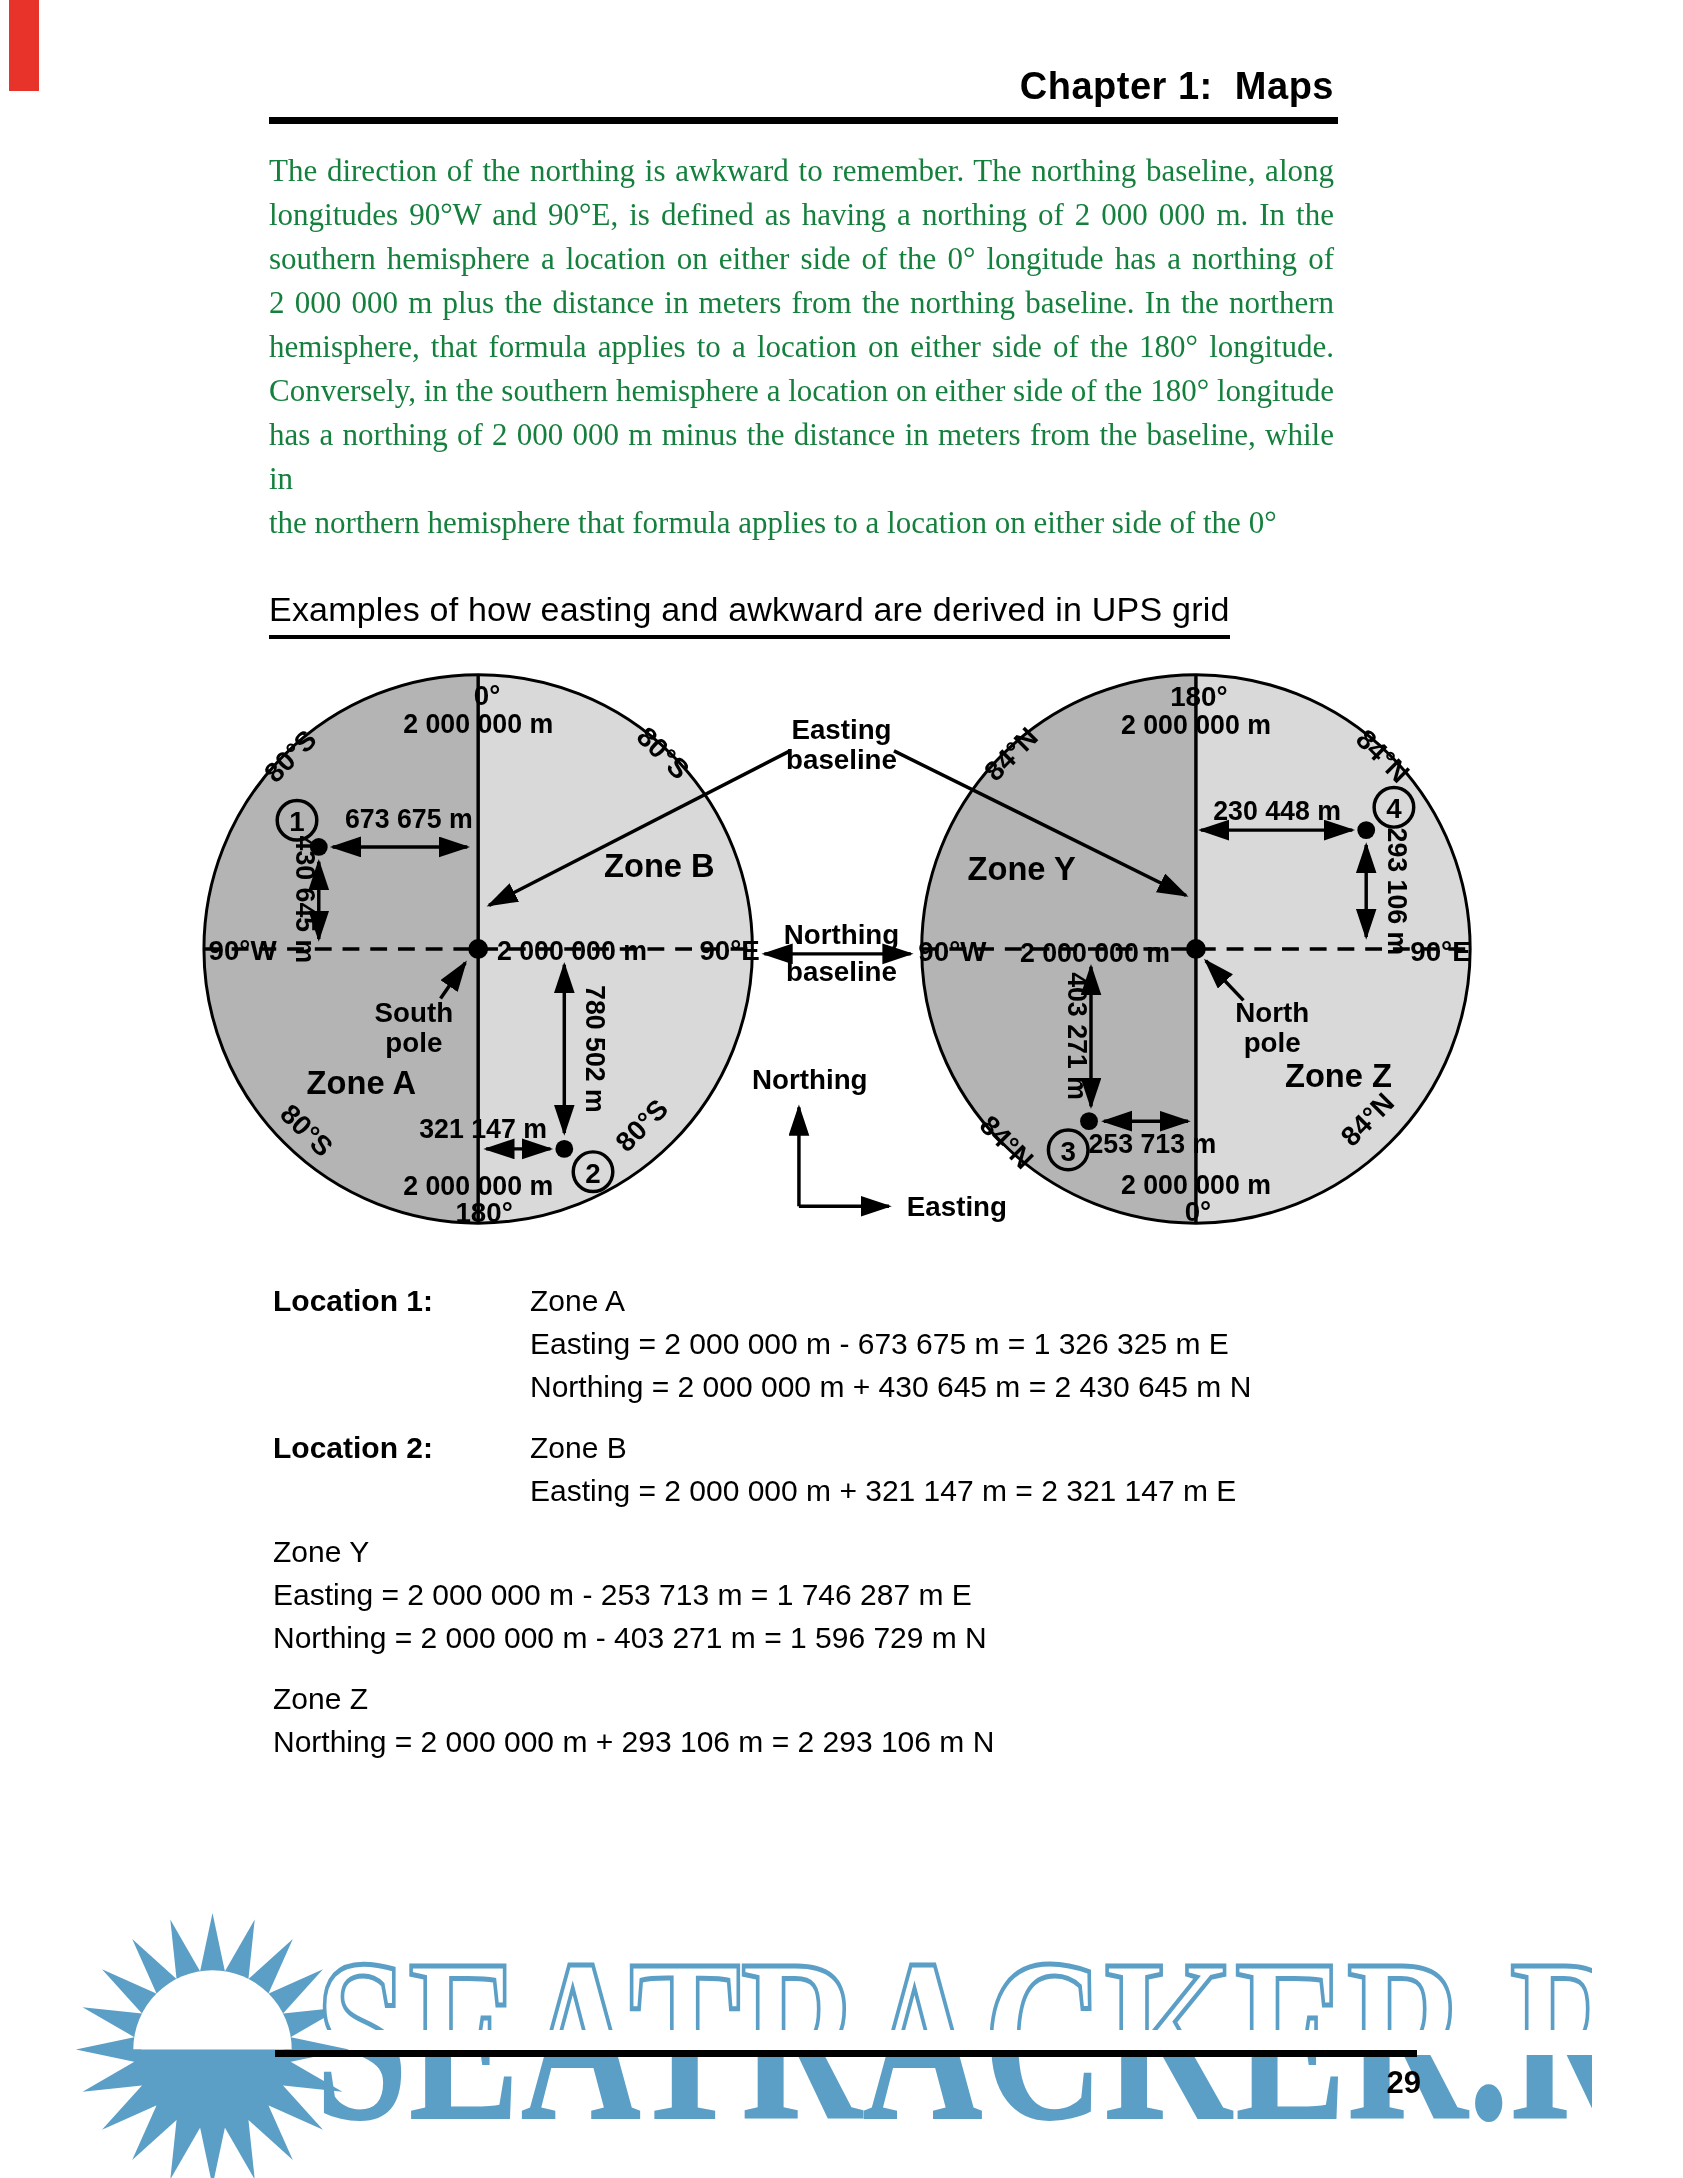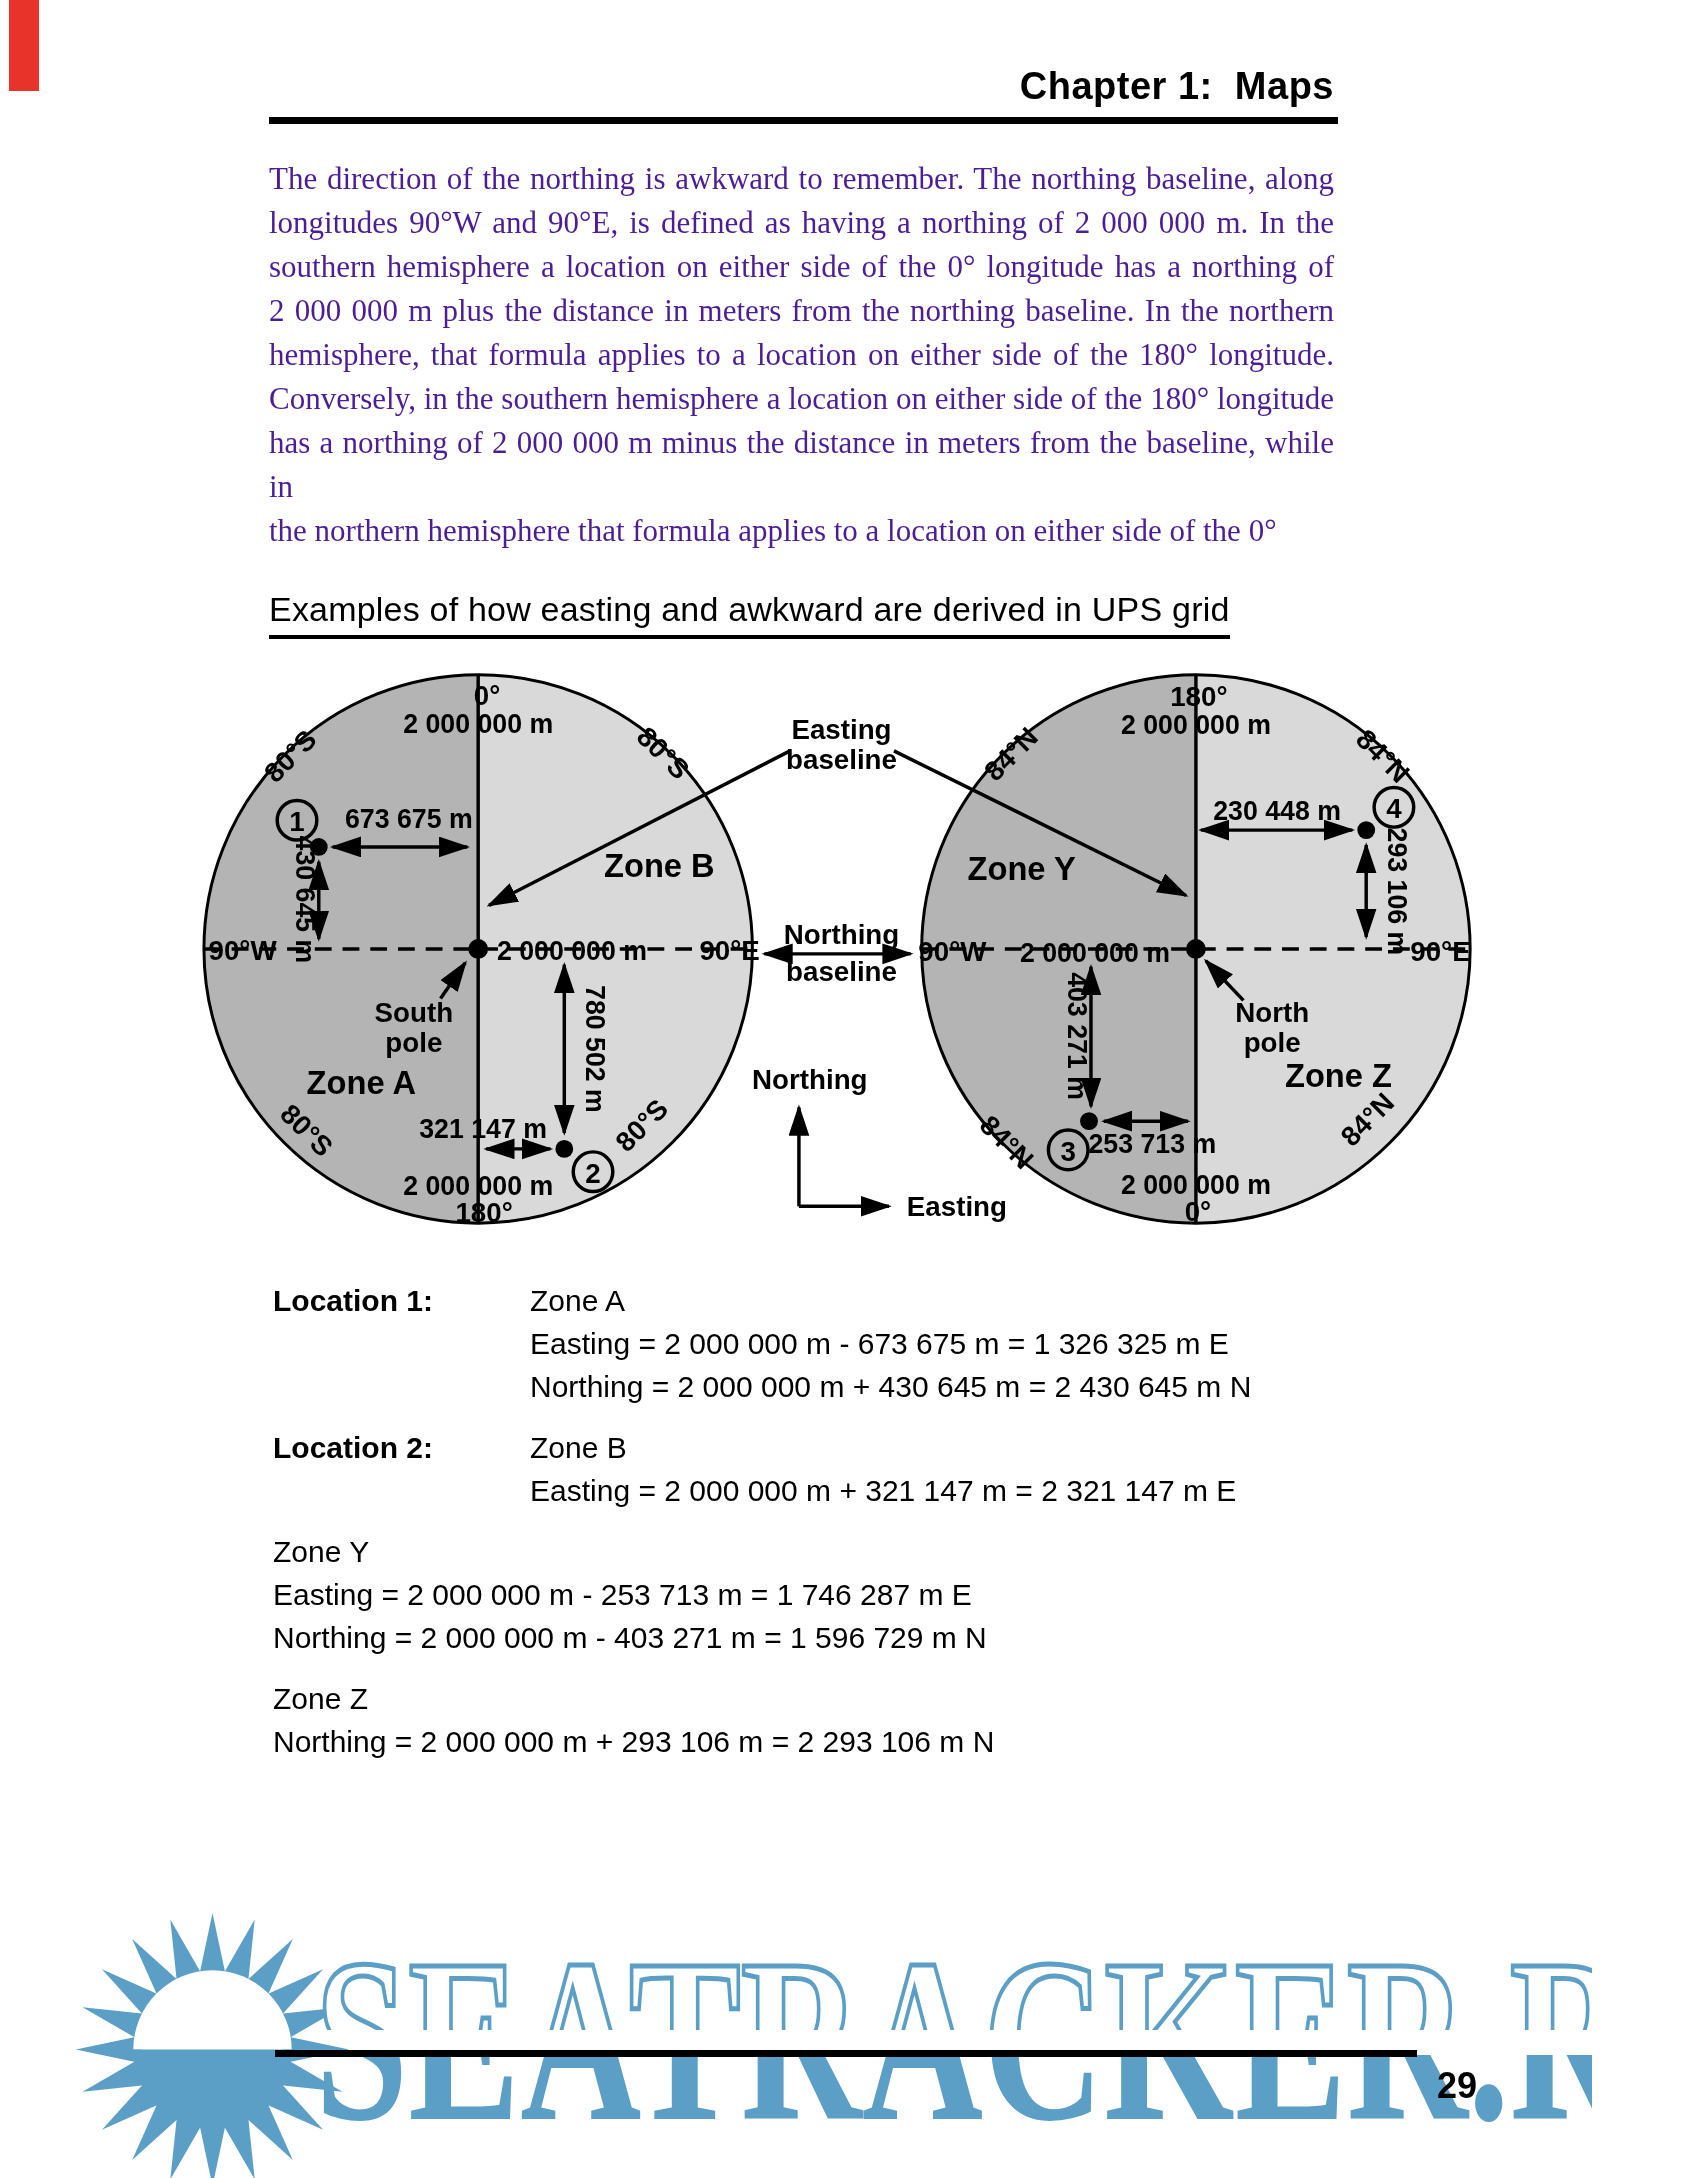--- a/index.html
+++ b/index.html
@@ -6,21 +6,21 @@
   .page { position:relative; width:1592px; height:2178px; background:#ffffff; overflow:hidden;
           font-family:"Liberation Sans", sans-serif; color:#000; }
 
   .red-mark { position:absolute; left:9px; top:0; width:30px; height:91px; background:#e8332b; }
 
   .chapter-title { position:absolute; left:269px; top:65px; width:1065px; text-align:right;
                    font-weight:bold; font-size:38px; letter-spacing:0.5px; white-space:pre; }
   .header-rule { position:absolute; left:269px; top:117px; width:1069px; height:7px; background:#000; }
 
   .body-par { position:absolute; left:269px; top:149px; width:1065px;
-              font-family:"Liberation Serif", serif; font-size:31px; line-height:44px; color:#4c1d95;margin-top:8px; }
+              font-family:"Liberation Serif", serif; font-size:31px; line-height:44px; color:#15803d; }
   .pline { text-align:justify; text-align-last:justify; }
   .pline:last-child { text-align-last:left; }
 
   .section-heading { position:absolute; left:269px; top:590px;
                      font-size:34px; font-weight:500; letter-spacing:0.2px; }
   .section-heading span { display:inline-block; border-bottom:4px solid #000; padding-bottom:6px; }
 
   .diagram { position:absolute; left:0; top:634px; width:1683px; height:612px; }
   .dg-label { font-family:"Liberation Sans", sans-serif; font-weight:bold; font-size:27px; fill:#000; }
   .dg-coord { font-family:"Liberation Sans", sans-serif; font-weight:bold; font-size:28px; fill:#000; }
@@ -37,22 +37,22 @@
 
   .watermark { position:absolute; left:315px; top:1924px; width:1386px; height:257px; z-index:1; }
   .wm-layer { position:absolute; left:0; top:0; white-space:nowrap;
               font-family:"Liberation Serif", serif; font-weight:bold; font-size:233px; line-height:1.0;
               transform:scaleX(0.72); transform-origin:left top; letter-spacing:0px; }
   .wm-top { color:#ffffff; -webkit-text-stroke:5px #5b9fc7; clip-path:inset(0 0 127px 0); }
   .wm-bot { color:#5b9fc7; clip-path:inset(131px 0 0 0); }
   .sun { position:absolute; left:64px; top:1901px; z-index:1; }
 
   .footer-rule { position:absolute; left:275px; top:2050px; width:1142px; height:7px; background:#000; z-index:2; }
-  .page-number { position:absolute; left:1373px; top:2065px; width:104px; text-align:right;
-                 font-weight:bold; font-size:36px; z-index:3; }
+  .page-number { position:absolute; left:1317px; top:2065px; width:104px; text-align:right;
+                 font-weight:bold; font-size:31px; z-index:3; }
 </style>
 </head>
 <body>
 
 <div class="page">
 
   <div class="red-mark"></div>
 
   <div class="chapter-title">Chapter 1:  Maps</div>
   <div class="header-rule"></div>

